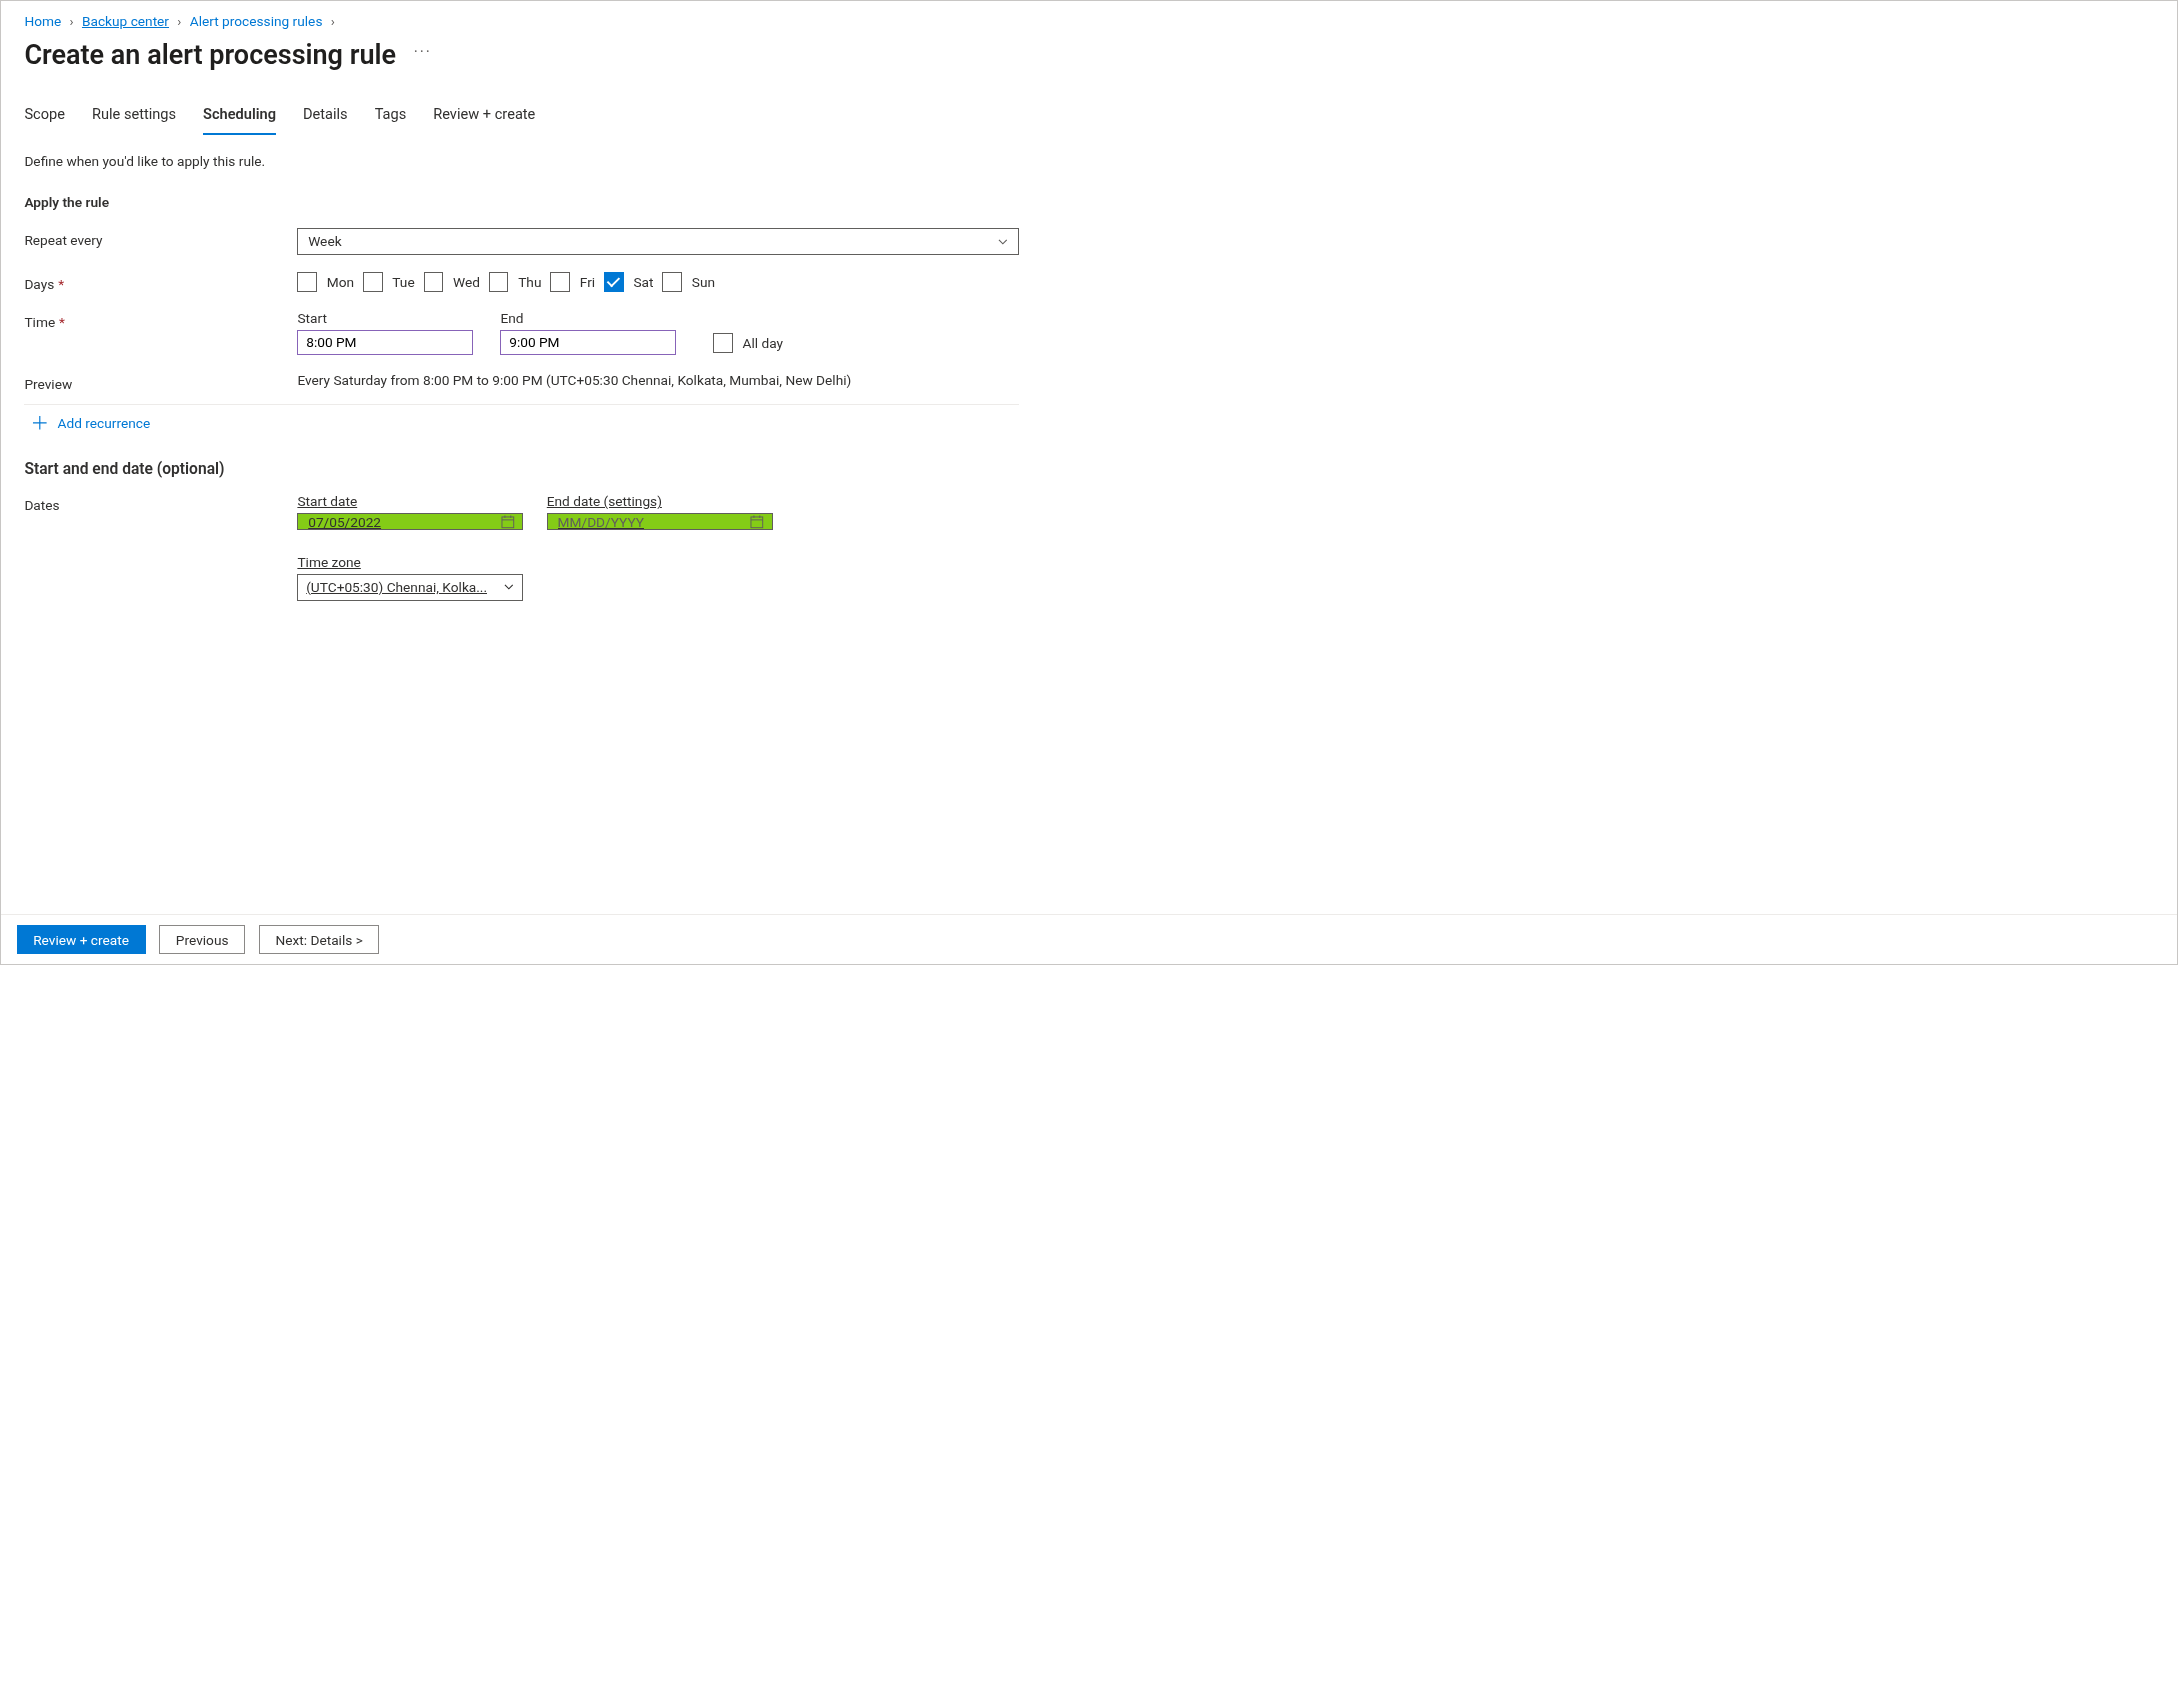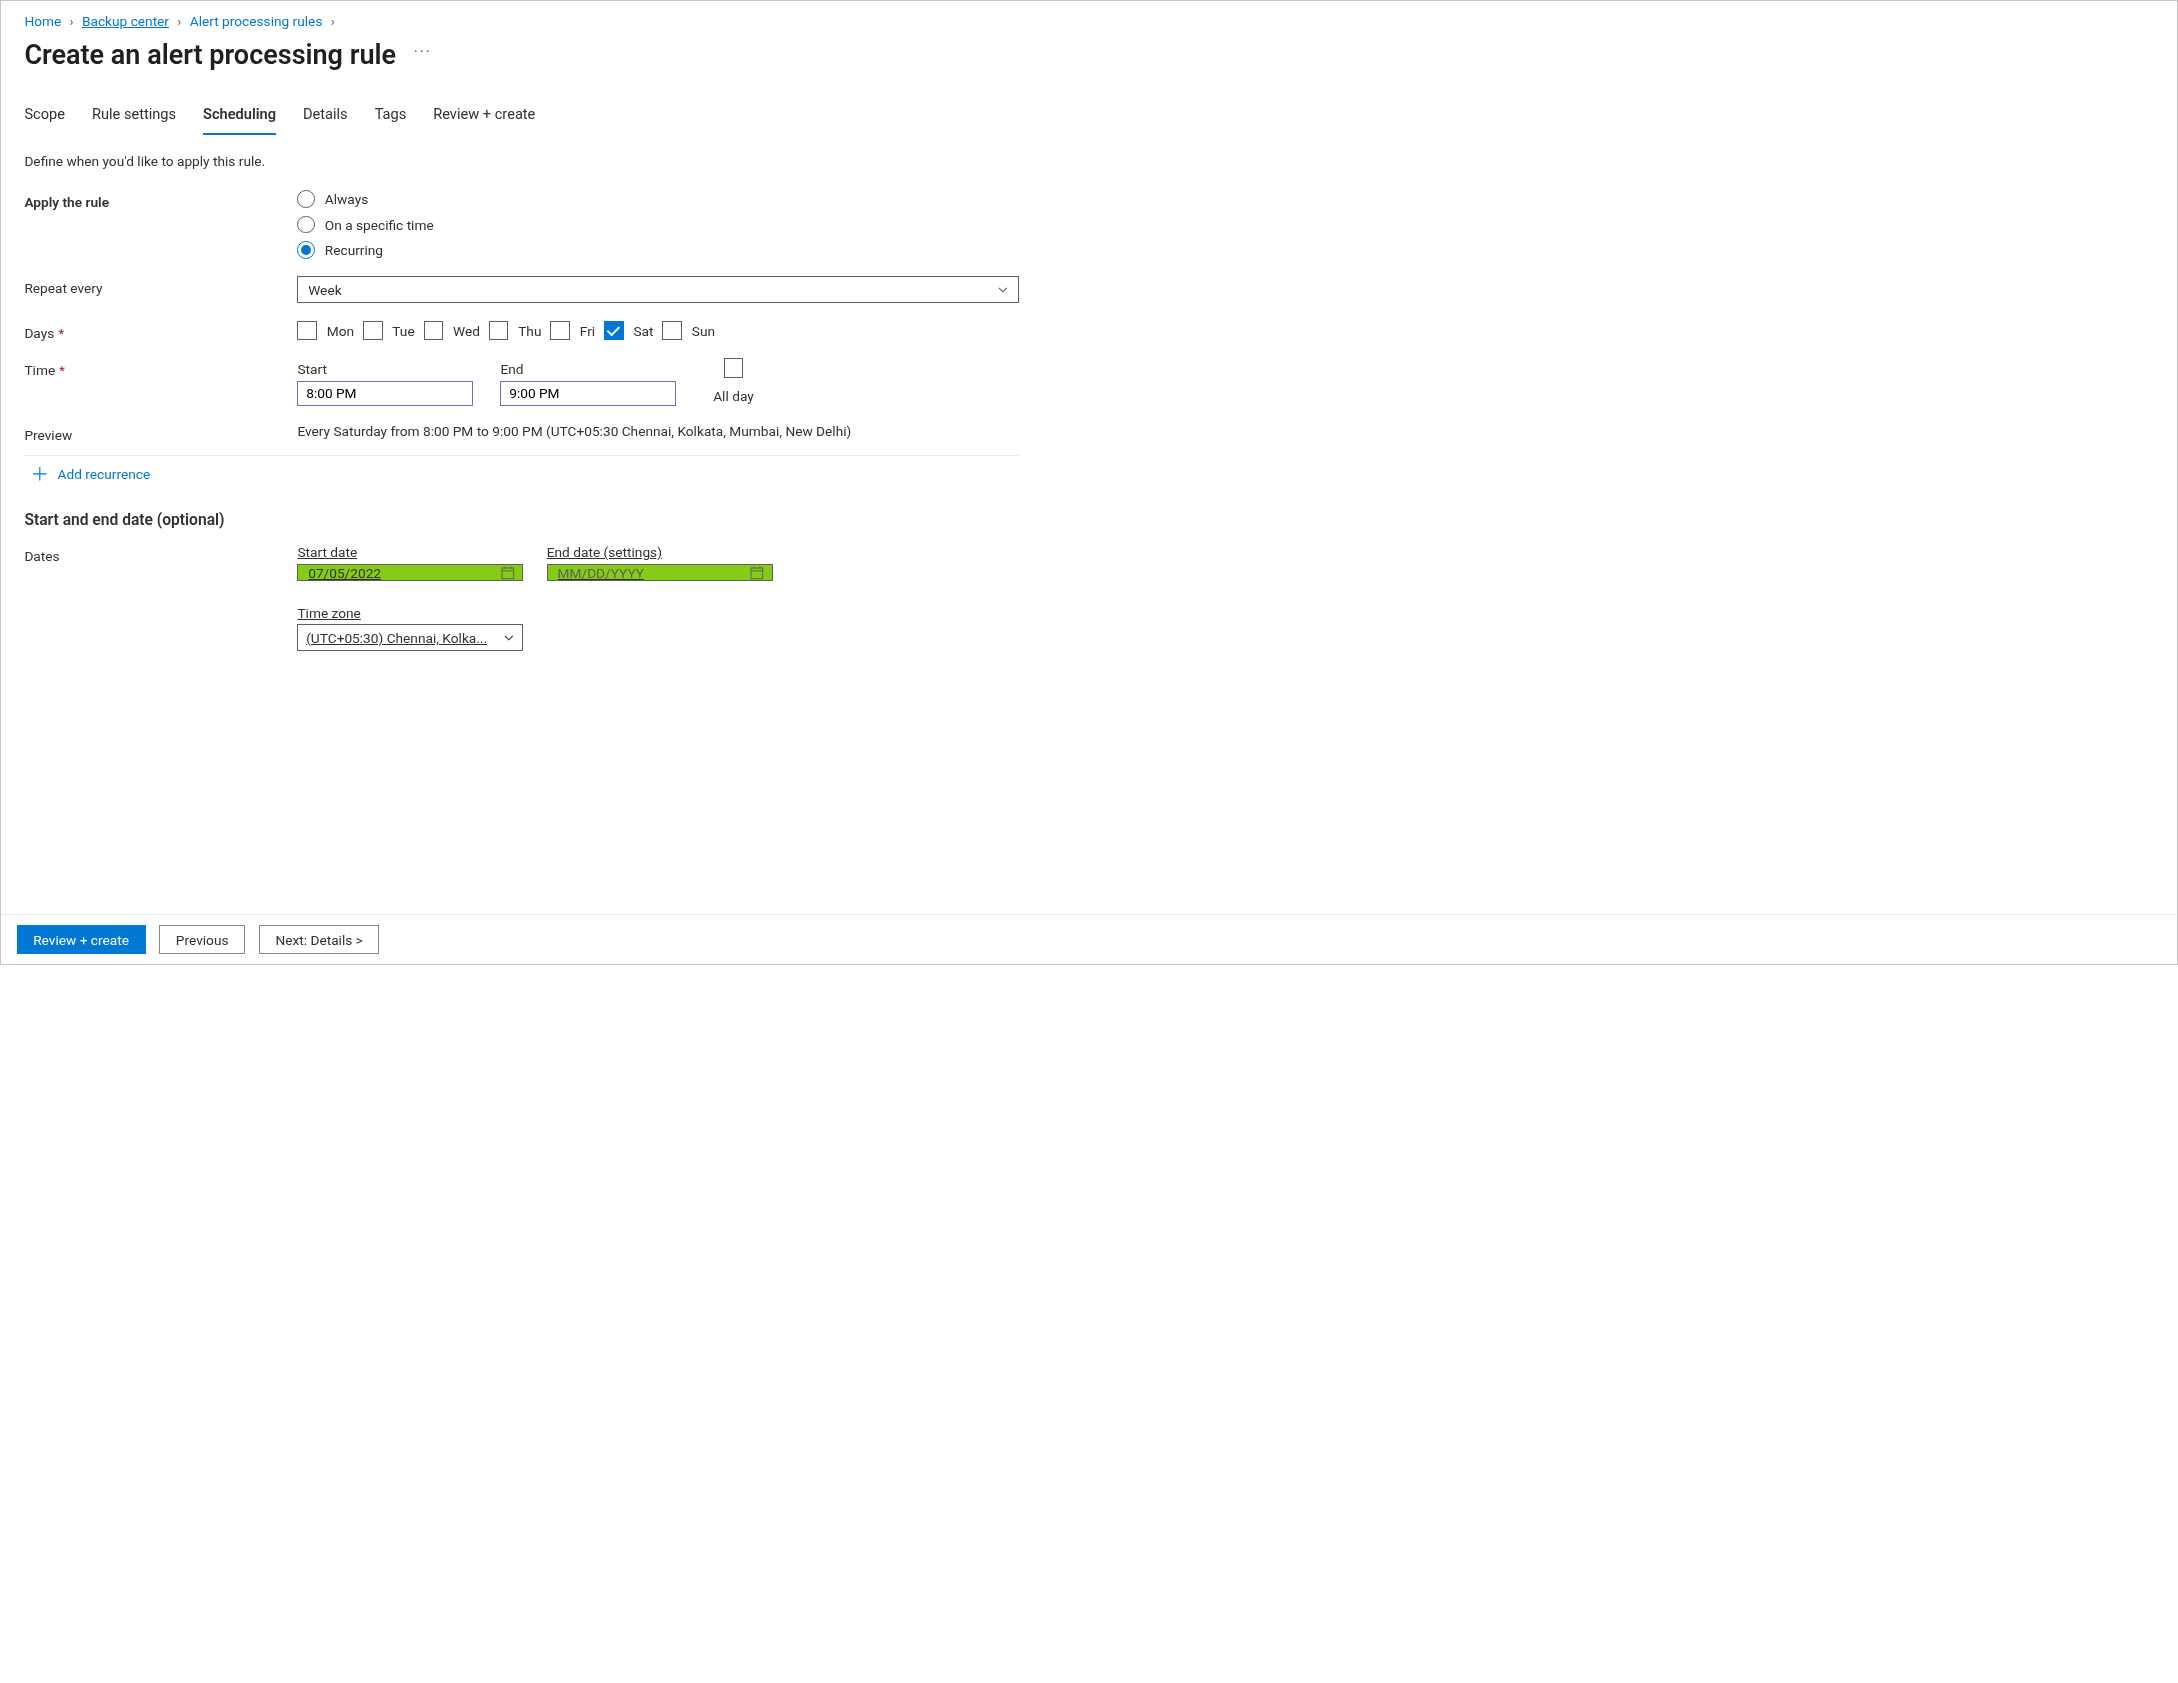--- a/index.html
+++ b/index.html
@@ -97,21 +97,21 @@
   
   .time-group { display: flex; gap: 27px; align-items: flex-end; flex-wrap: wrap; }
   .time-block .small-label { font-size: 13.7px; color: #323130; margin-bottom: 3.9px; }
   .time-input {
     height: 25px; width: 176px;
     border: 1px solid #8763b8;
     padding: 0 7.8px;
     font-family: inherit; font-size: 13.7px;
     outline: none;
   }
-  .allday { display: flex; align-items: center; gap: 9.8px; margin-left: 9.8px; margin-bottom: 2px; flex-direction: column; }
+  .allday { display: flex; align-items: center; gap: 9.8px; margin-left: 9.8px; margin-bottom: 2px; }
   
   .preview-text { color: #323130; }
   .divider {
     height: 1px; background: #edebe9;
     margin: 11.7px 0 9.8px 0;
   }
   
   .add-recurrence {
     display: flex; align-items: center; gap: 9.8px;
     color: #0078d4; cursor: pointer;
@@ -185,36 +185,20 @@
     <div class="tab active">Scheduling</div>
     <div class="tab">Details</div>
     <div class="tab">Tags</div>
     <div class="tab">Review + create</div>
   </div>
 
   <div class="section-desc">Define when you'd like to apply this rule.</div>
 
   <div class="form-row">
     <div class="form-label bold">Apply the rule</div>
-    <div class="form-control">
-      <div class="radio-list">
-        <div class="radio-item">
-          <span class="radio-circle"></span>
-          <span>Always</span>
-        </div>
-        <div class="radio-item">
-          <span class="radio-circle"></span>
-          <span>On a specific time</span>
-        </div>
-        <div class="radio-item selected">
-          <span class="radio-circle"></span>
-          <span>Recurring</span>
-        </div>
-      </div>
-    </div>
   </div>
 
   <div class="form-row">
     <div class="form-label">Repeat every</div>
     <div class="form-control">
       <div class="select">
         <span>Week</span>
         <span class="chev">
           <svg width="11.7" height="11.7" viewBox="0 0 12 12">
               <path d="M2 4 L6 8 L10 4" fill="none" stroke="currentColor" stroke-width="1.2"></path>

